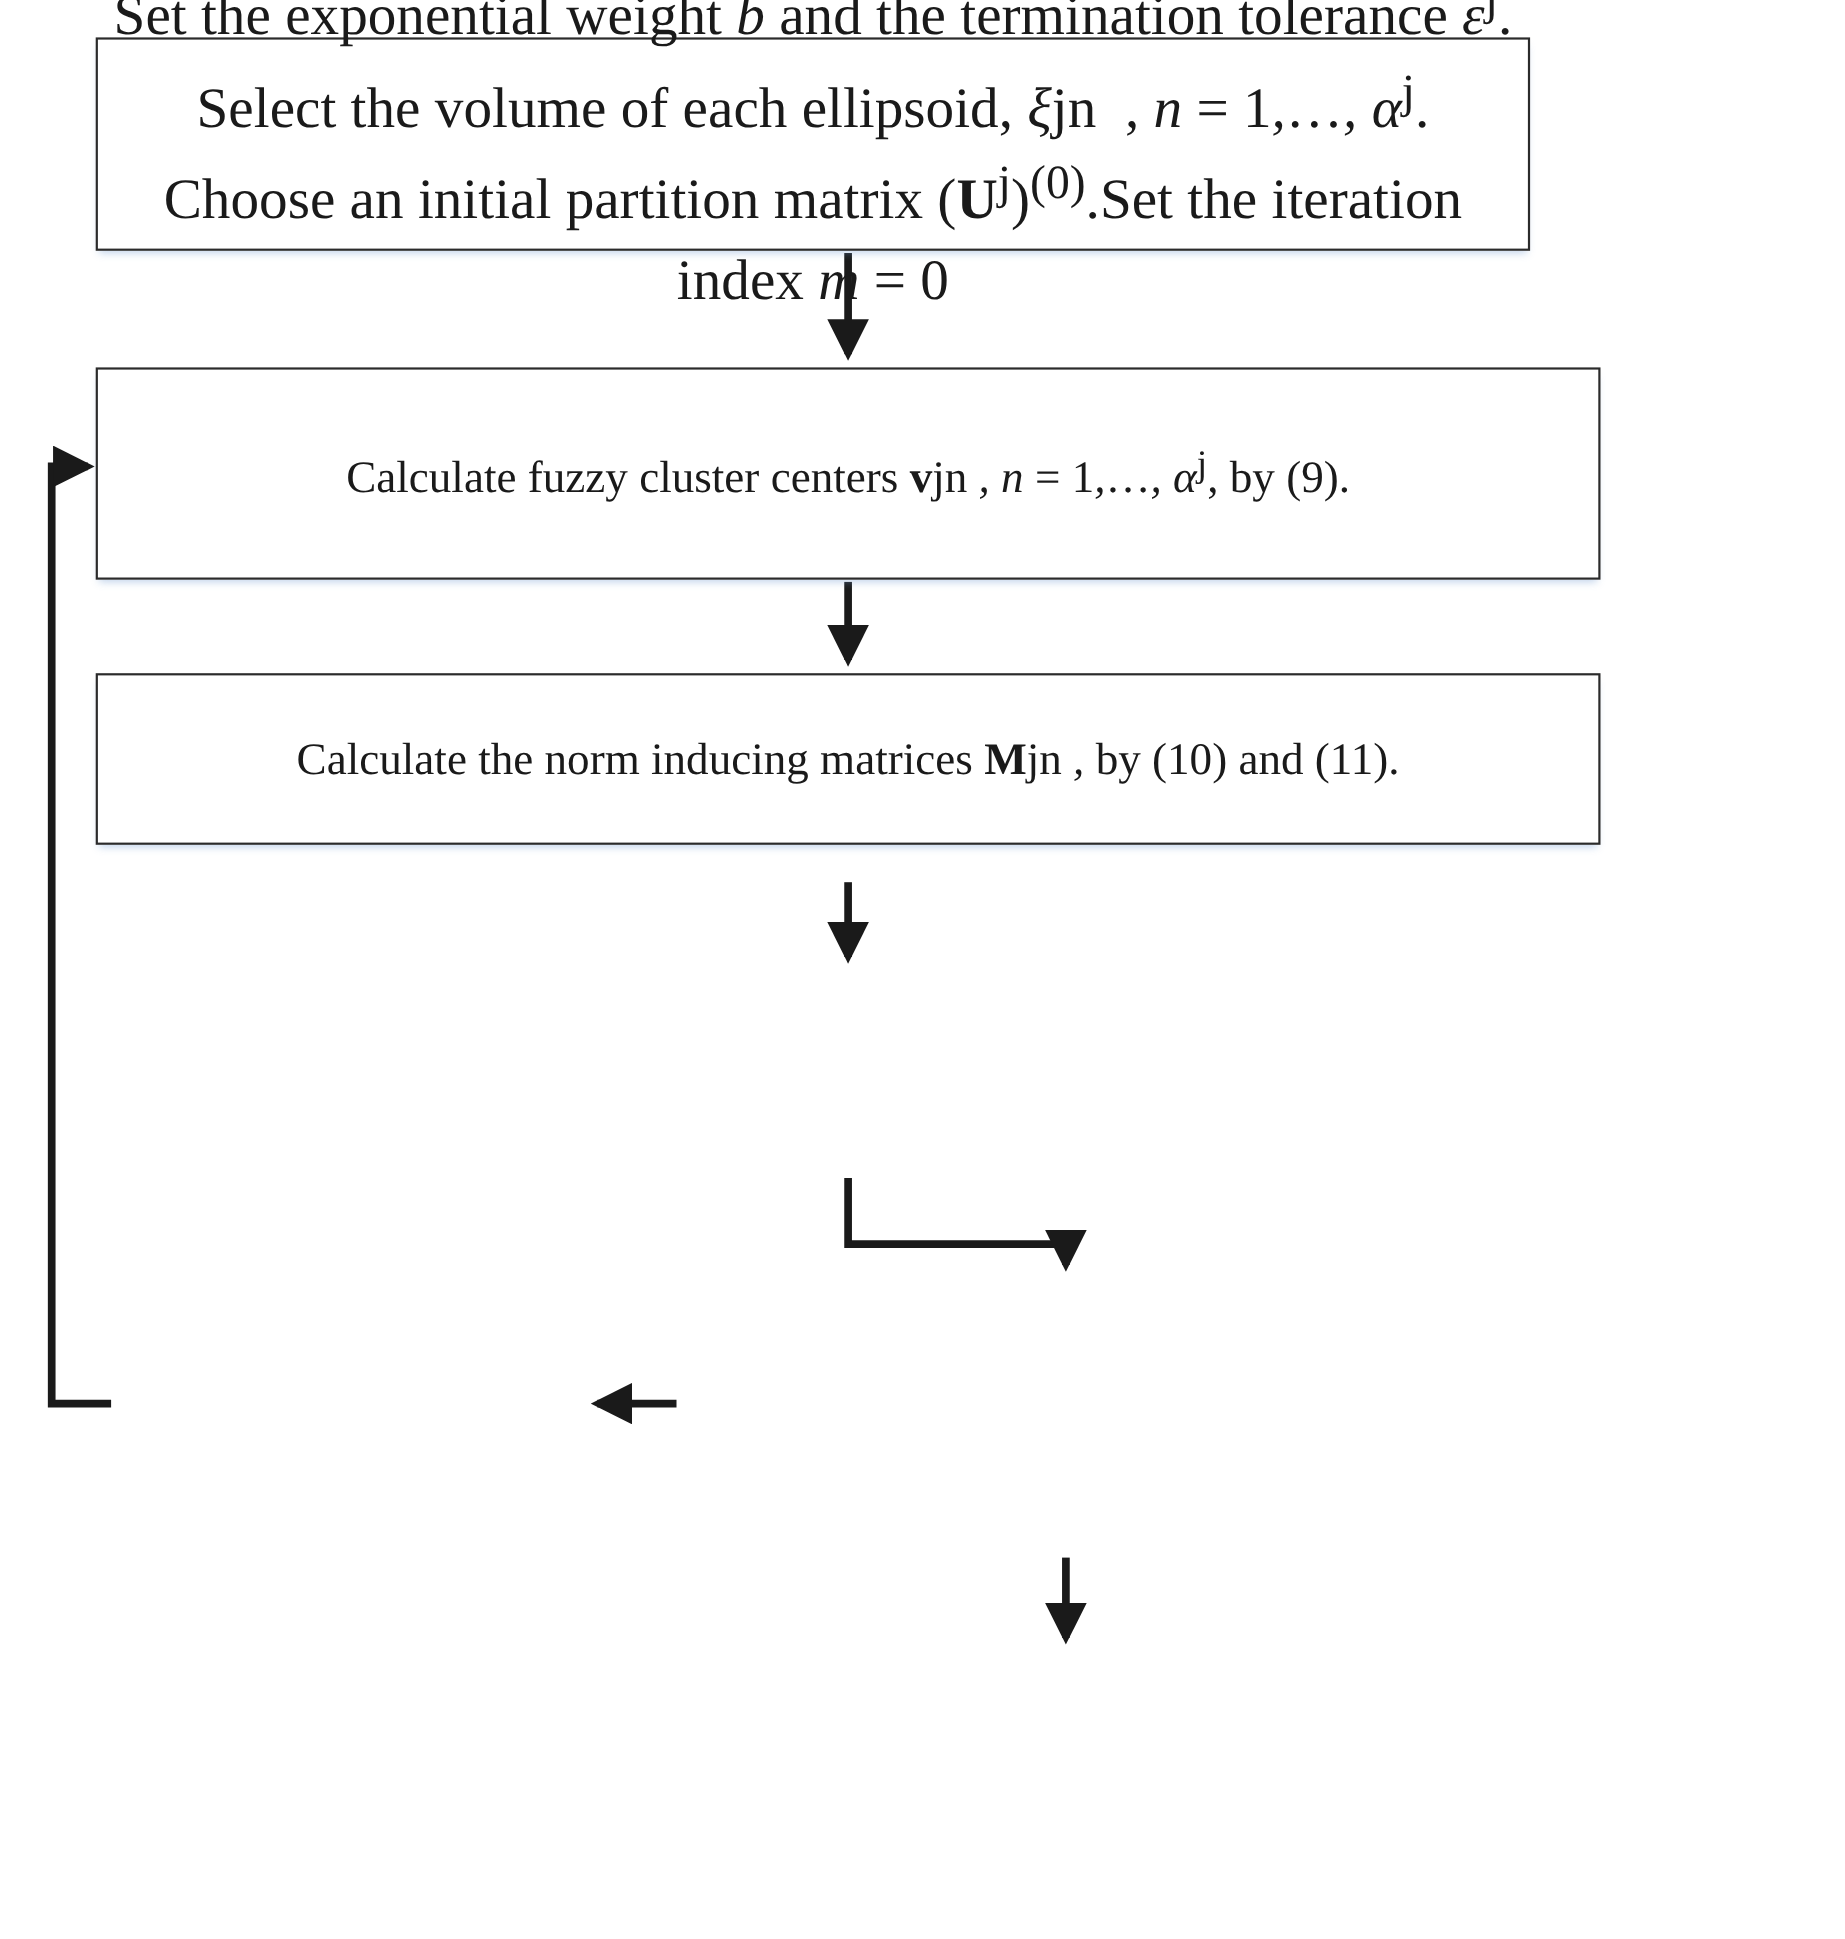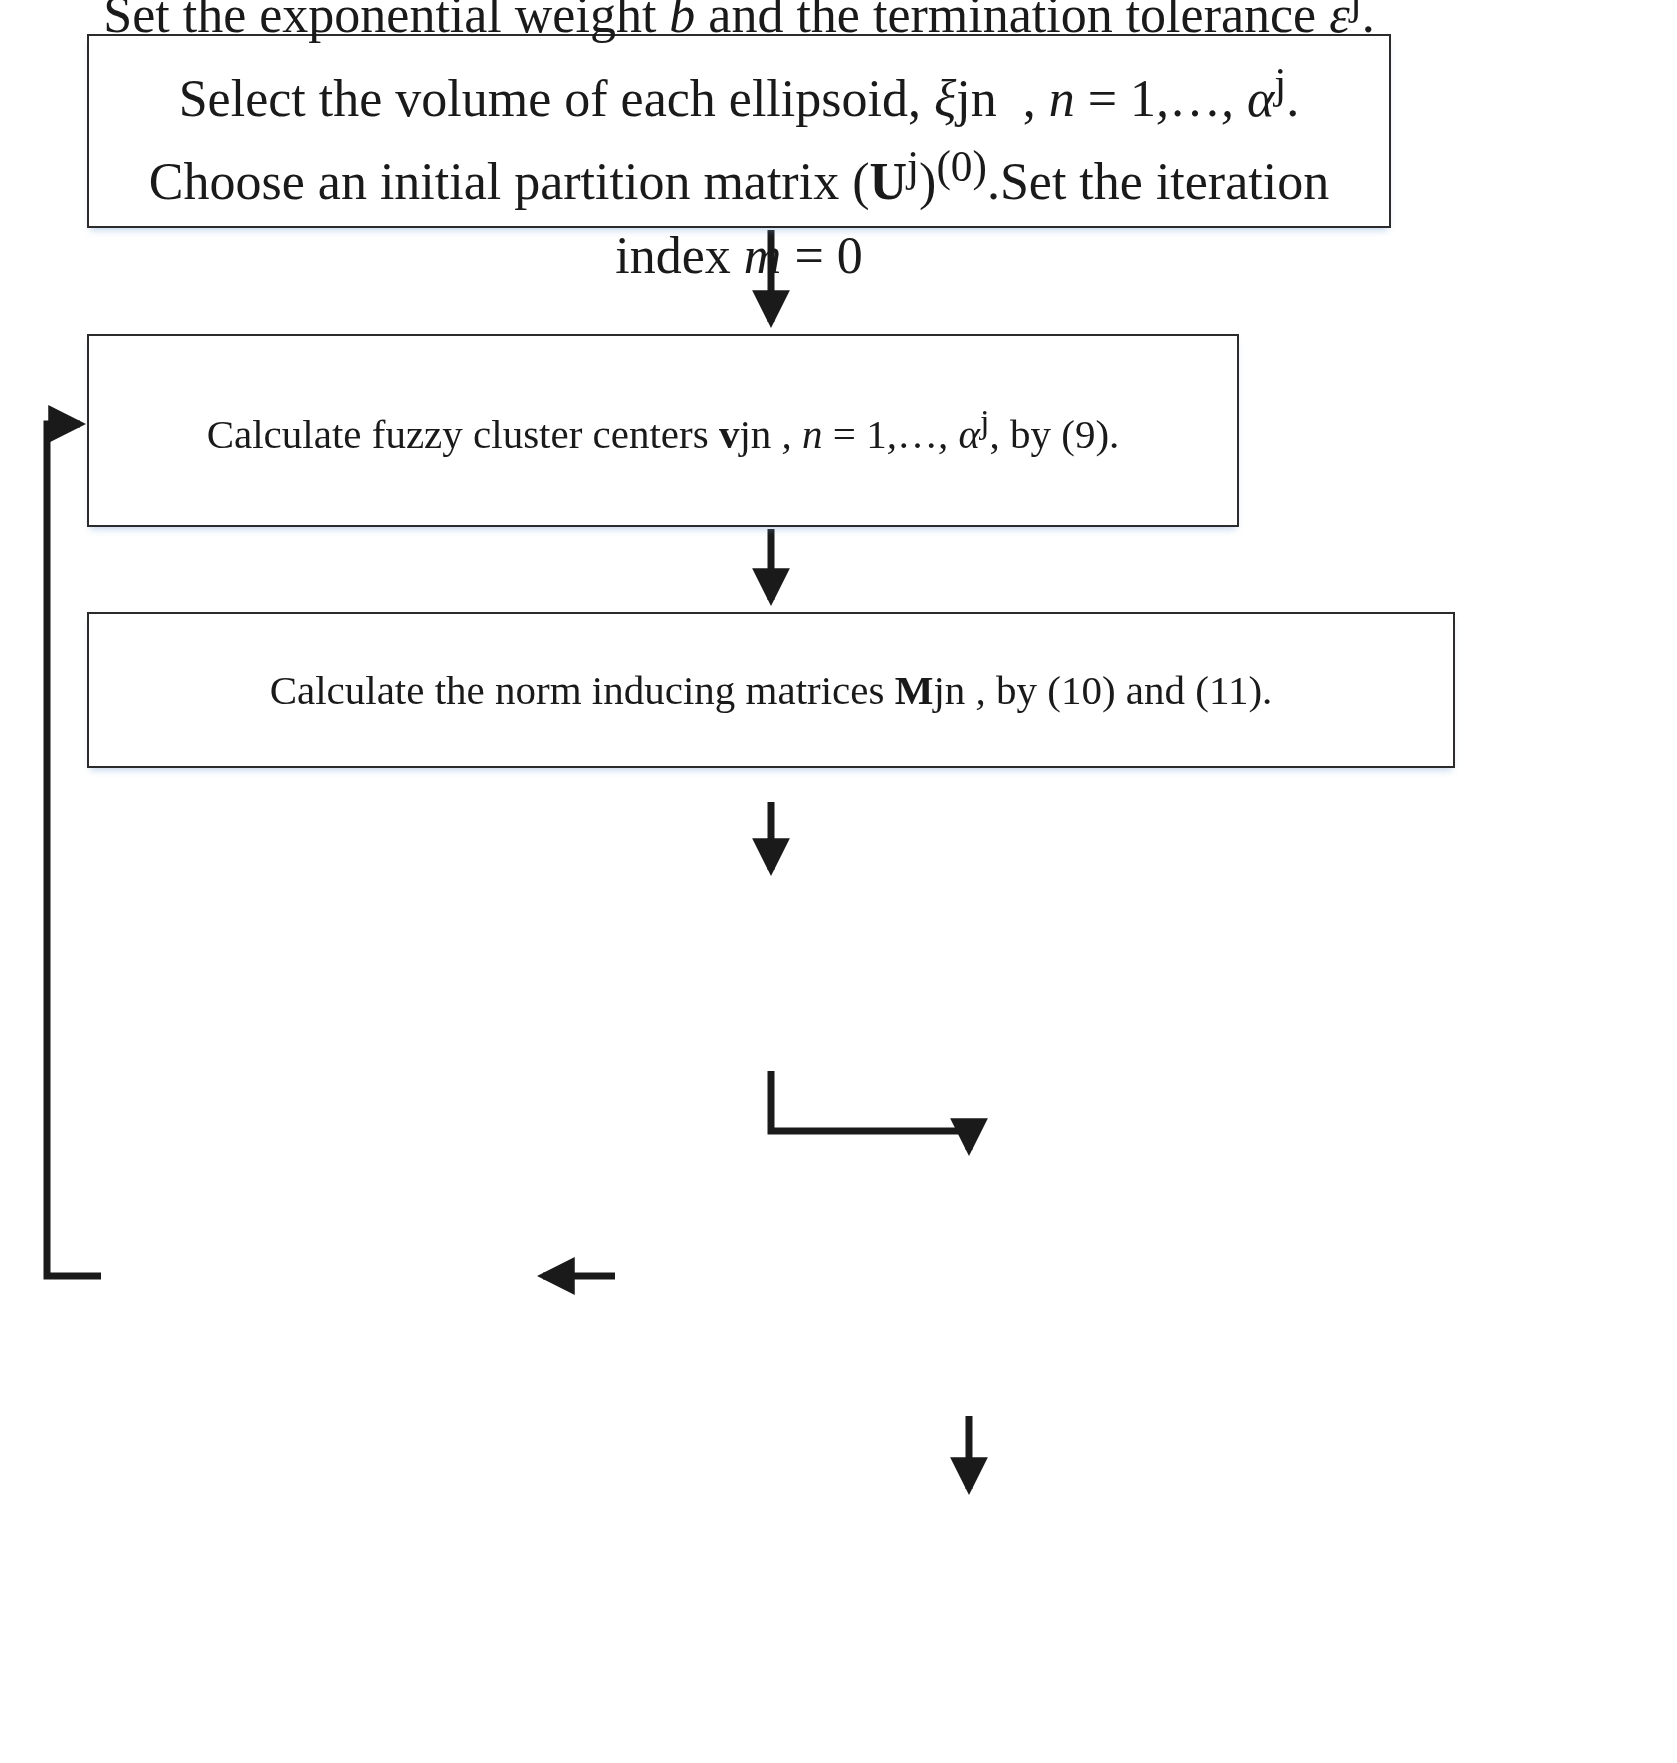--- a/index.html
+++ b/index.html
@@ -33,21 +33,21 @@
   }
   .node .txt {
     display: block;
     line-height: 1.42;
     padding: 0 14px;
     white-space: pre-line;
   }
 
   
   #box-init      { left: 87px;  top: 34px;   width: 1304px; height: 194px; font-size: 52px; }
-  #box-centers   { left: 87px;  top: 334px;  width: 1152px; height: 193px; font-size: 41px; }
+  #box-centers   { left: 87px;  top: 334px;  width: 1368px; height: 193px; font-size: 41px; }
   #box-norm      { left: 87px;  top: 612px;  width: 1368px; height: 156px; font-size: 41px; }</style>
 </head>
 <body>
 
 <div id="canvas">
 
   
   <svg id="wires" viewBox="0 0 1677 1763" xmlns="http://www.w3.org/2000/svg">
     <defs>
       <marker id="arrow" viewBox="0 0 10 10" refX="8.4" refY="5" markerWidth="5.4" markerHeight="5.4" orient="auto-start-reverse">

